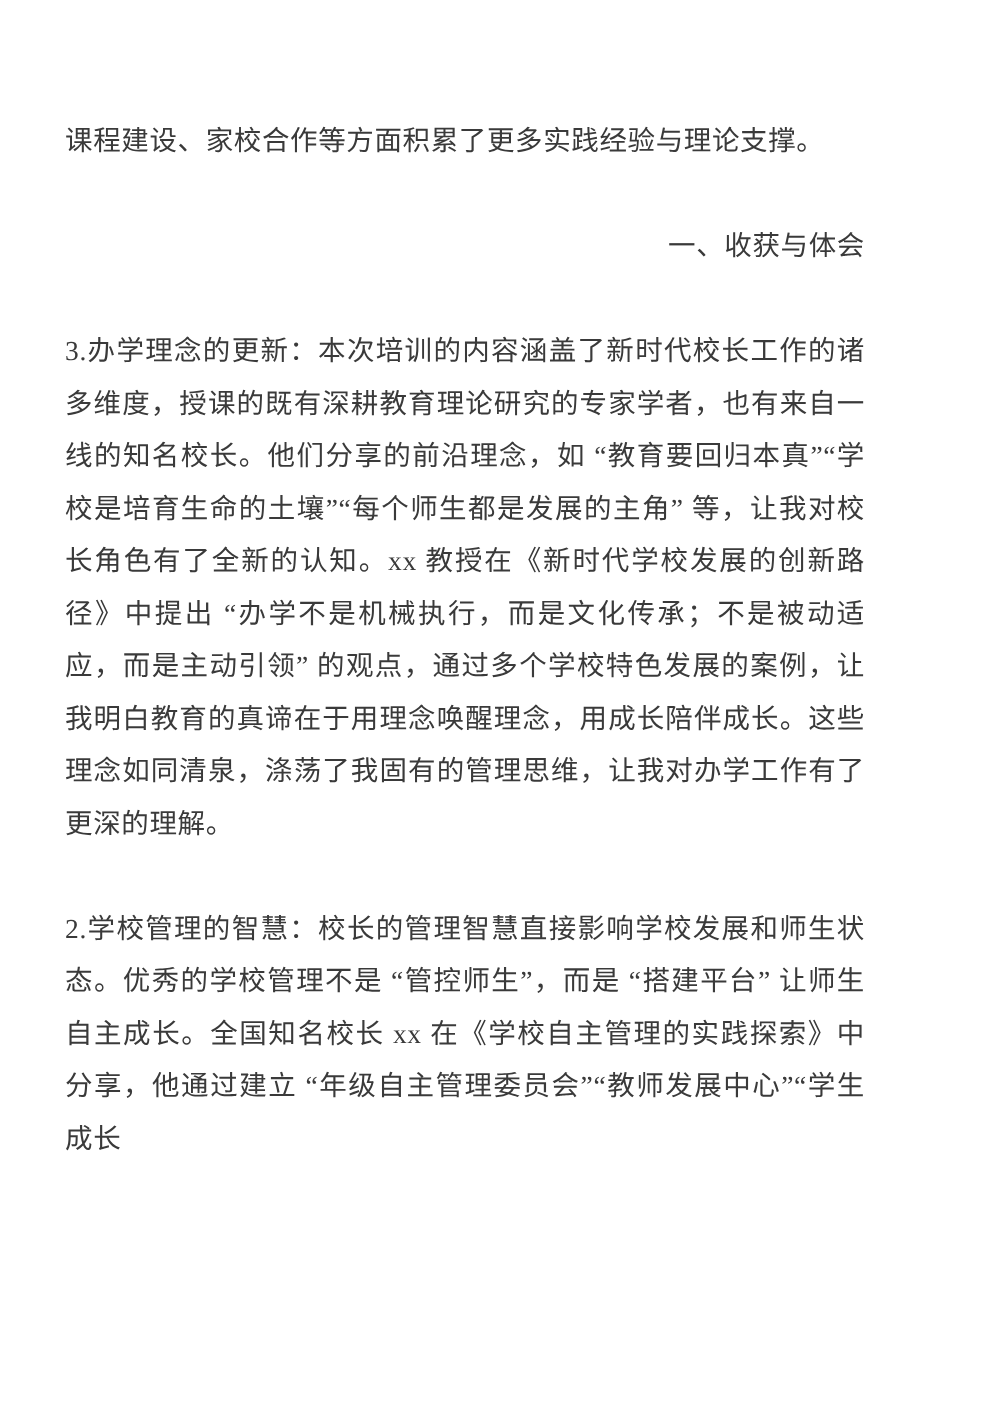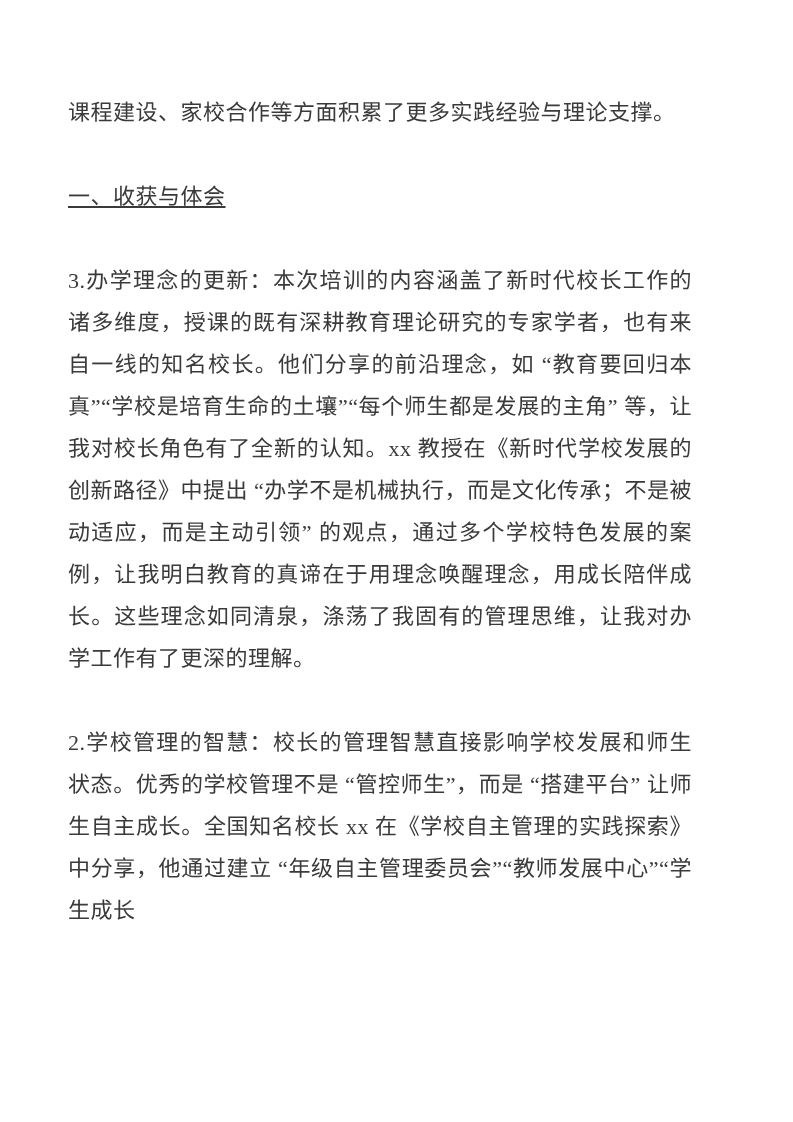--- a/index.html
+++ b/index.html
@@ -10,35 +10,34 @@
   body {
     width: 793px;
     height: 1122px;
     overflow: hidden;
   }
   .doc-page {
     box-sizing: border-box;
     width: 793px;
     height: 1122px;
     background: #ffffff;
-    padding: 92px 101px 0 68px;
+    padding: 92px 101px 0 52px;
   }
   .doc-para, .doc-heading {
     font-family: "Liberation Serif", "DejaVu Serif", serif;
     font-size: 22px;
     line-height: 42px;
     font-weight: normal;
     color: #3a3a3a;
     margin: 0 0 42px 0;
     text-align: justify;
     letter-spacing: 0.5px;
   }
   .doc-heading {
-    text-align: left;
-    text-decoration: underline;
+    text-align: right;
   }
 </style>
 </head>
 <body>
 
 <div class="doc-page">
   <p class="doc-para">课程建设、家校合作等方面积累了更多实践经验与理论支撑。</p>
 
 
   <h2 class="doc-heading">一、收获与体会</h2>

